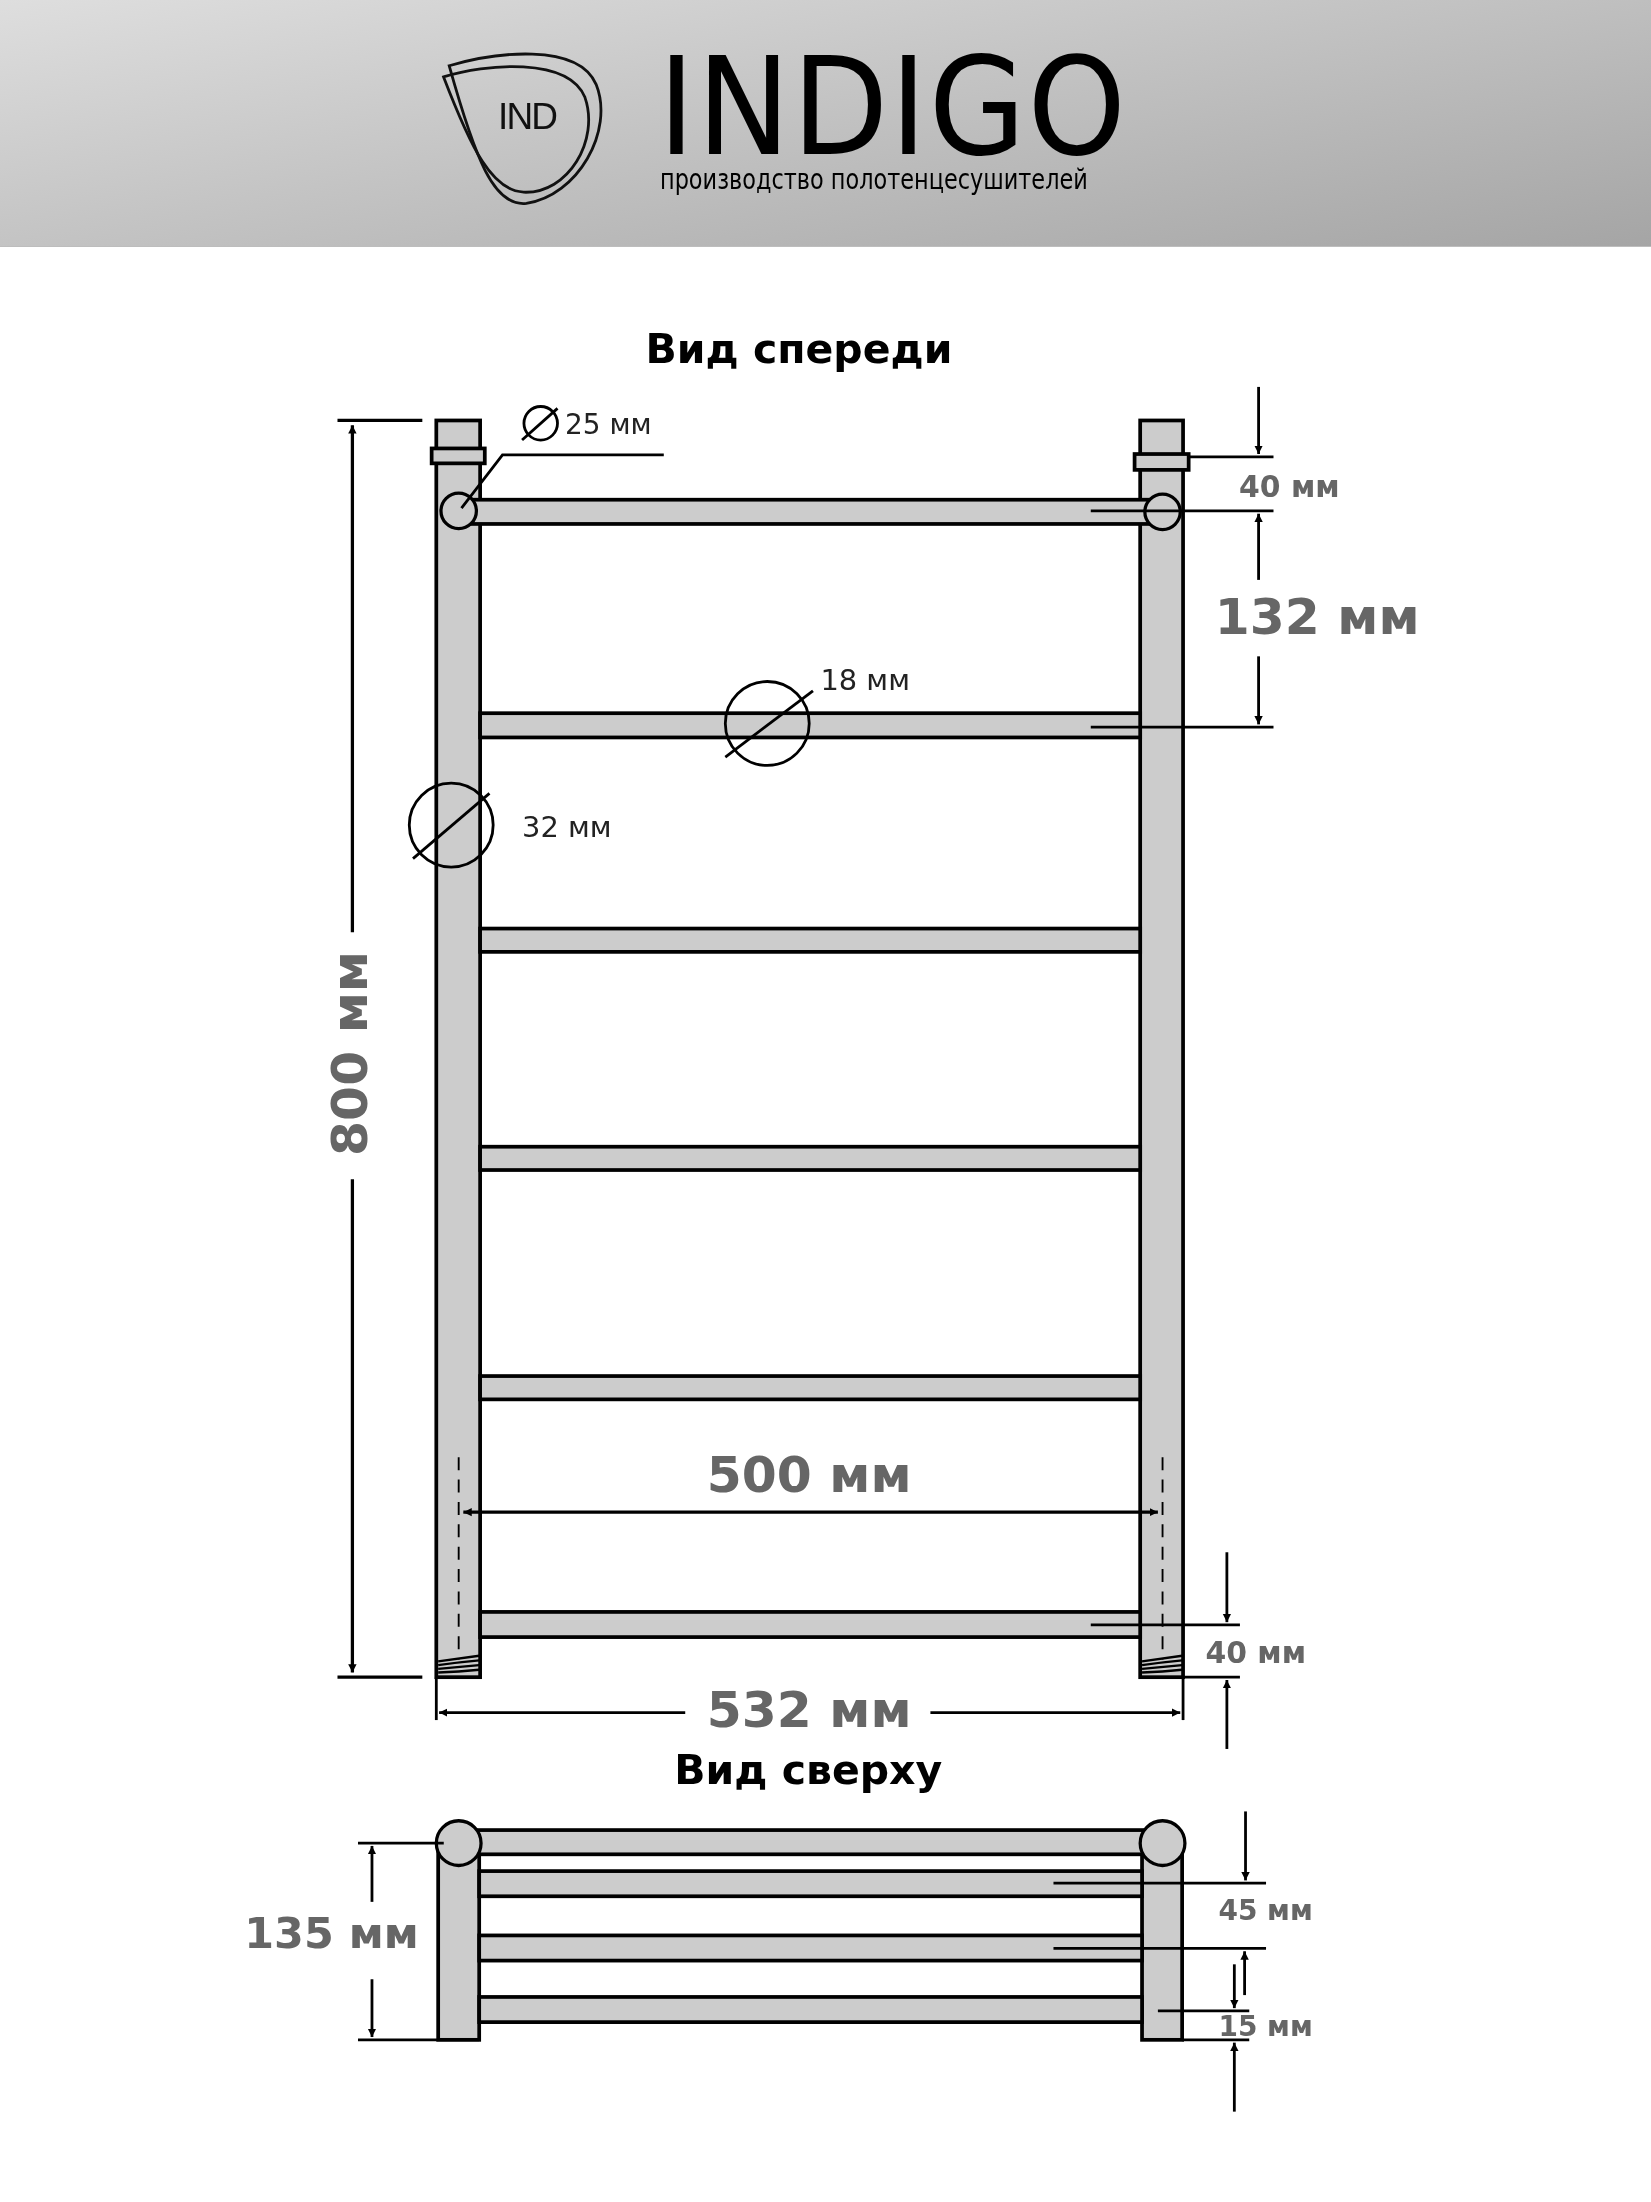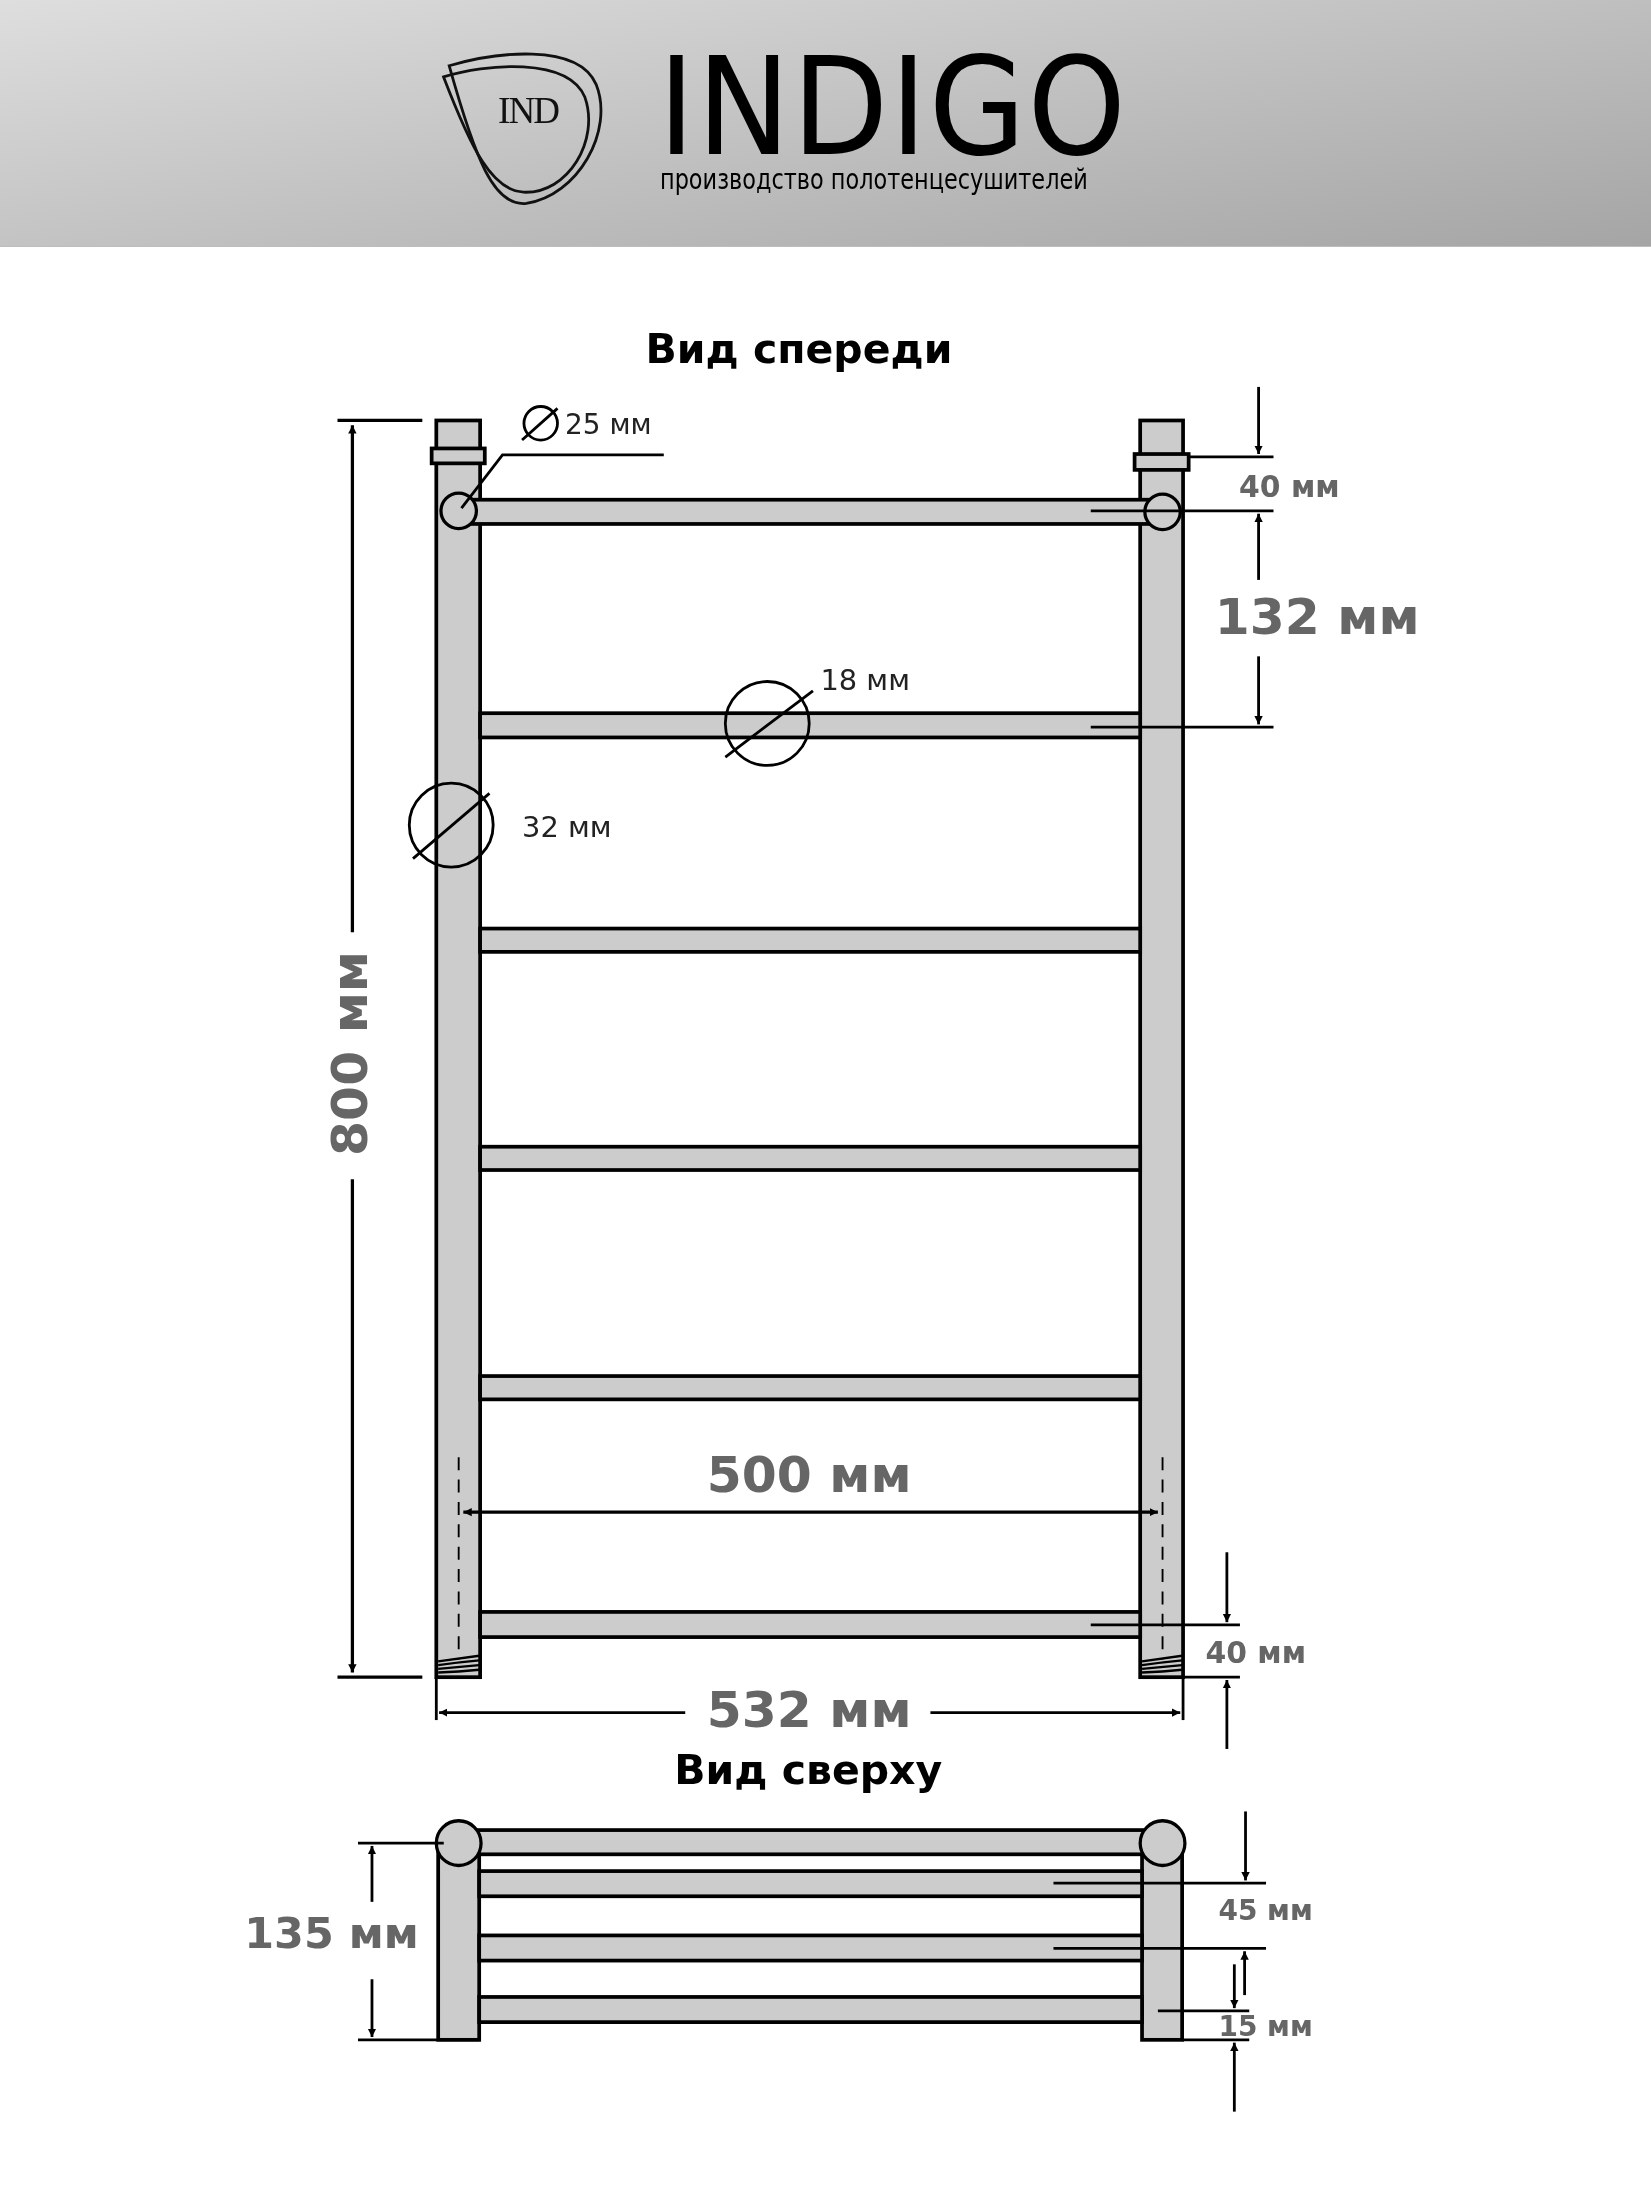--- a/index.html
+++ b/index.html
@@ -13,21 +13,21 @@
       position: absolute; left: 658px; top: 39px; font-family: "DejaVu Sans", sans-serif;
       font-size: 136px; line-height: 136px; font-weight: normal; color: #000; letter-spacing: 1.9px;
       transform: scaleX(0.92); transform-origin: left top; white-space: nowrap;
     }
     .brand-sub {
       position: absolute; left: 660px; top: 164px; font-family: "DejaVu Sans", sans-serif;
       font-size: 28px; line-height: 32px; color: #000; transform: scaleX(0.8); transform-origin: left top; white-space: nowrap;
     }
     .logo { position: absolute; left: 438px; top: 47px; width: 186px; height: 163px; }
     .logo-text {
-      position: absolute; left: 498px; top: 89px; font-family: Liberation Serif, serif; font-size: 37px;
+      position: absolute; left: 498px; top: 96px; font-family: Liberation Sans, sans-serif; font-size: 37px;
       color: #111; letter-spacing: -1.9px;
     }
     svg.drawing { position: absolute; left: 0; top: 0; }
     .title { font-family: "DejaVu Sans", sans-serif; font-weight: bold; fill: #000; }
     .dim-big { font-family: "DejaVu Sans", sans-serif; font-weight: bold; fill: #666666; }
     .dim-thin { font-family: "DejaVu Sans", sans-serif; font-weight: normal; fill: #222; }
   </style>
 </head>
 <body>
 

